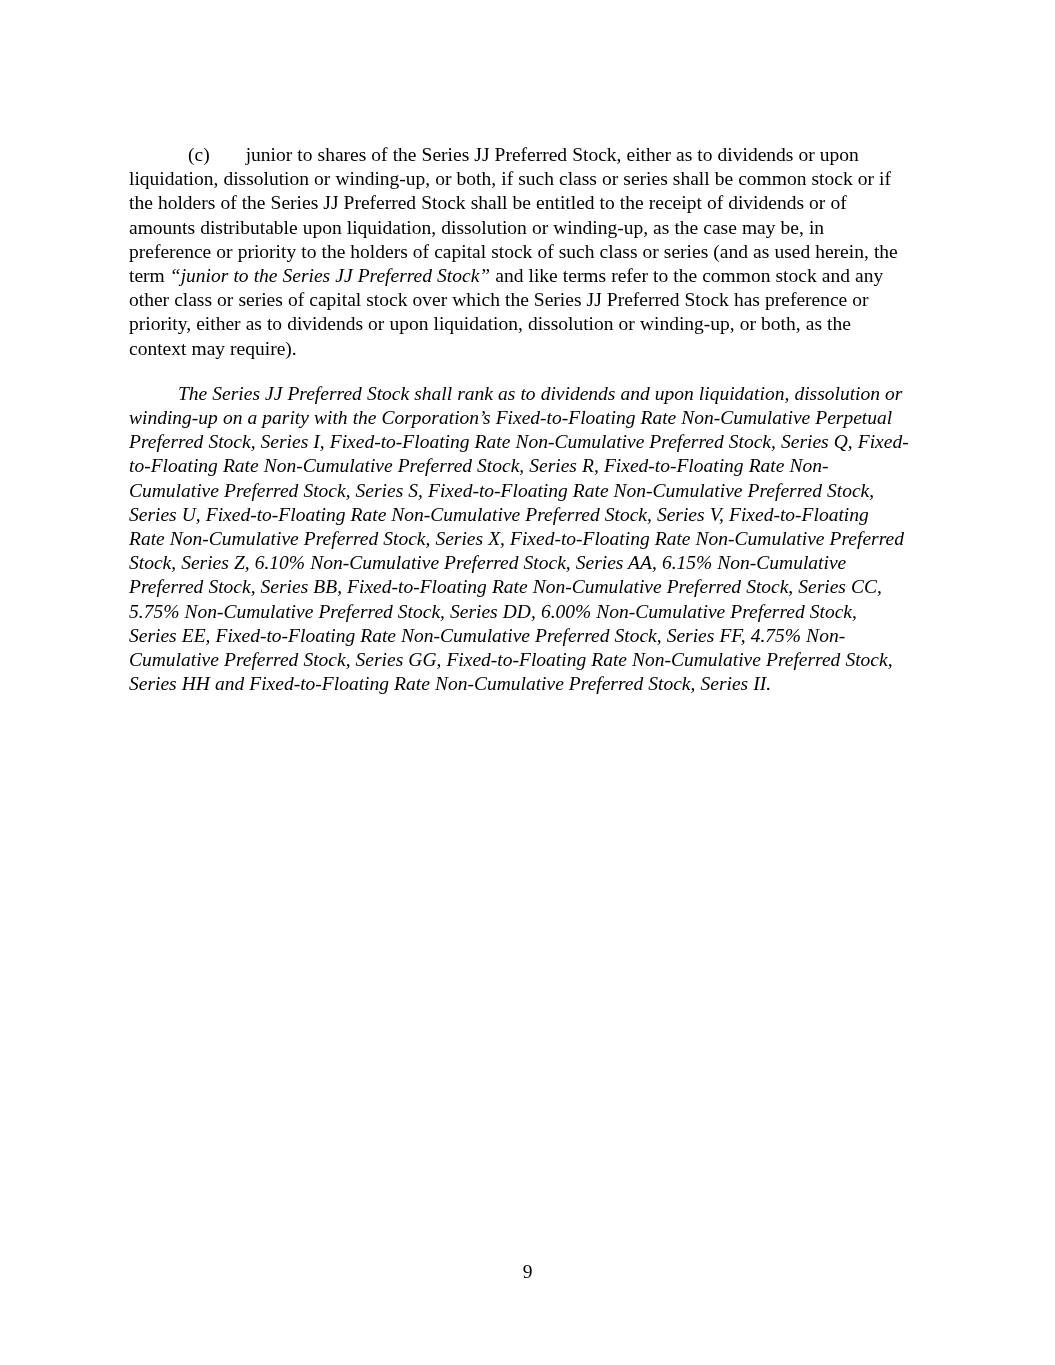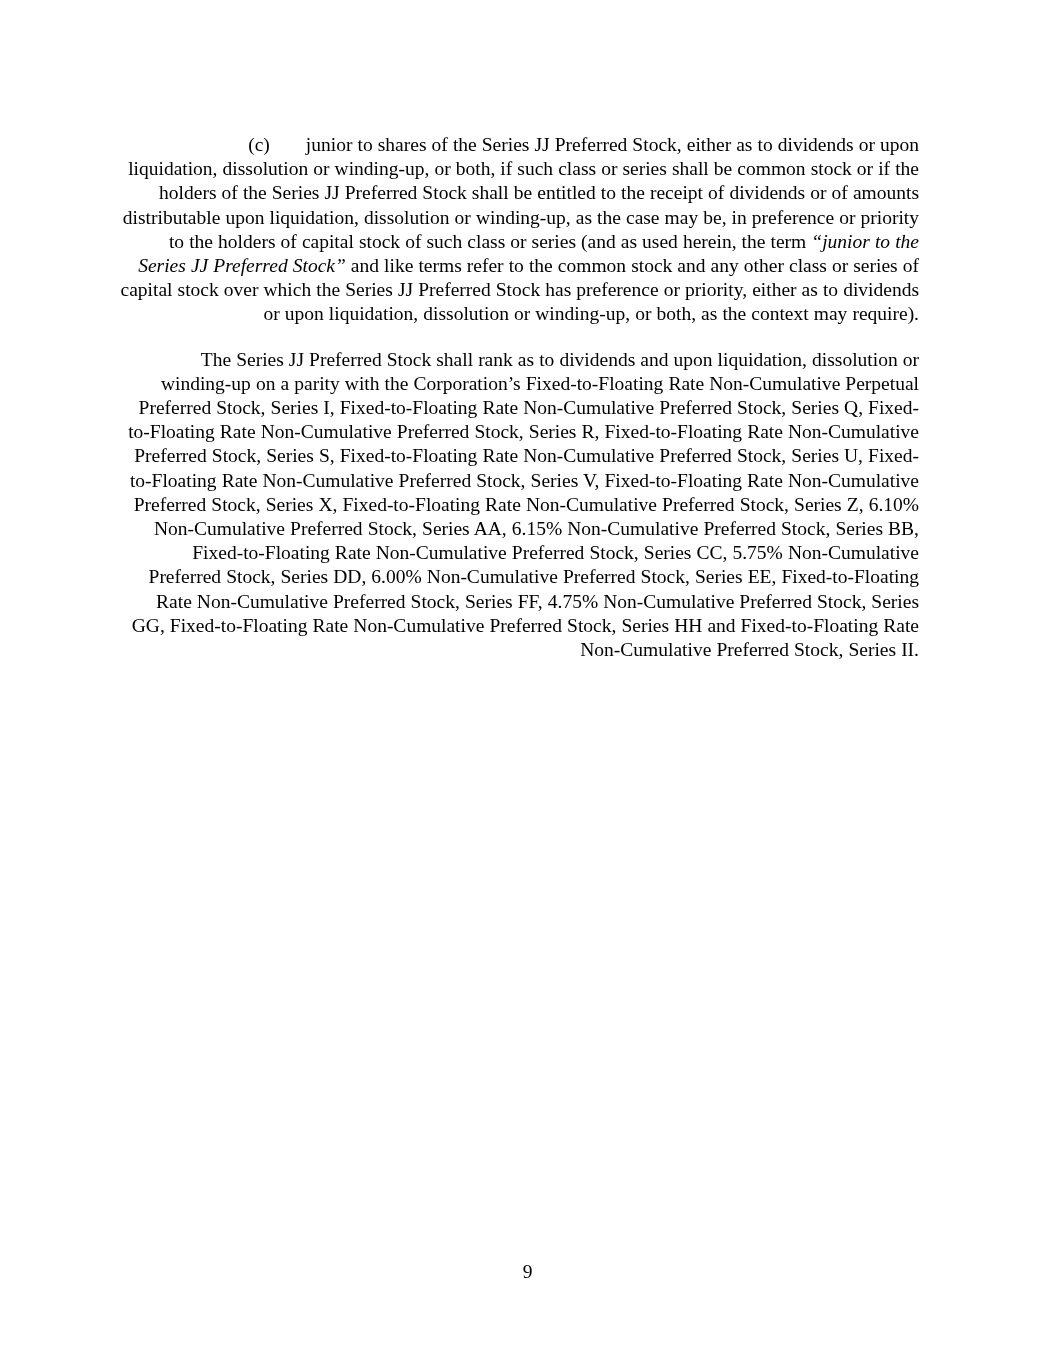--- a/index.html
+++ b/index.html
@@ -16,32 +16,33 @@
     font-family: "Liberation Serif", "DejaVu Serif", serif;
     overflow: hidden;
   }
   .content {
     position: absolute;
     left: 113px;
     top: 127px;
     width: 812px;
   }
   .para {
-    margin: 6px;
+    margin: 16px;
     font-size: 19.5px;
     line-height: 24.2px;
-    text-align: right;
+    text-align: left;
     word-spacing: 0.2px;
   }
   .para.clause {
     text-indent: 59px;
     margin-bottom: 21px;
   }
   .para.parity {
     text-indent: 49px;
+    font-style: italic;
   }
   .tab {
     display: inline-block;
     width: 36px;
   }
   em.defined-term {
     font-style: italic;
   }
   .page-number {
     position: absolute;

